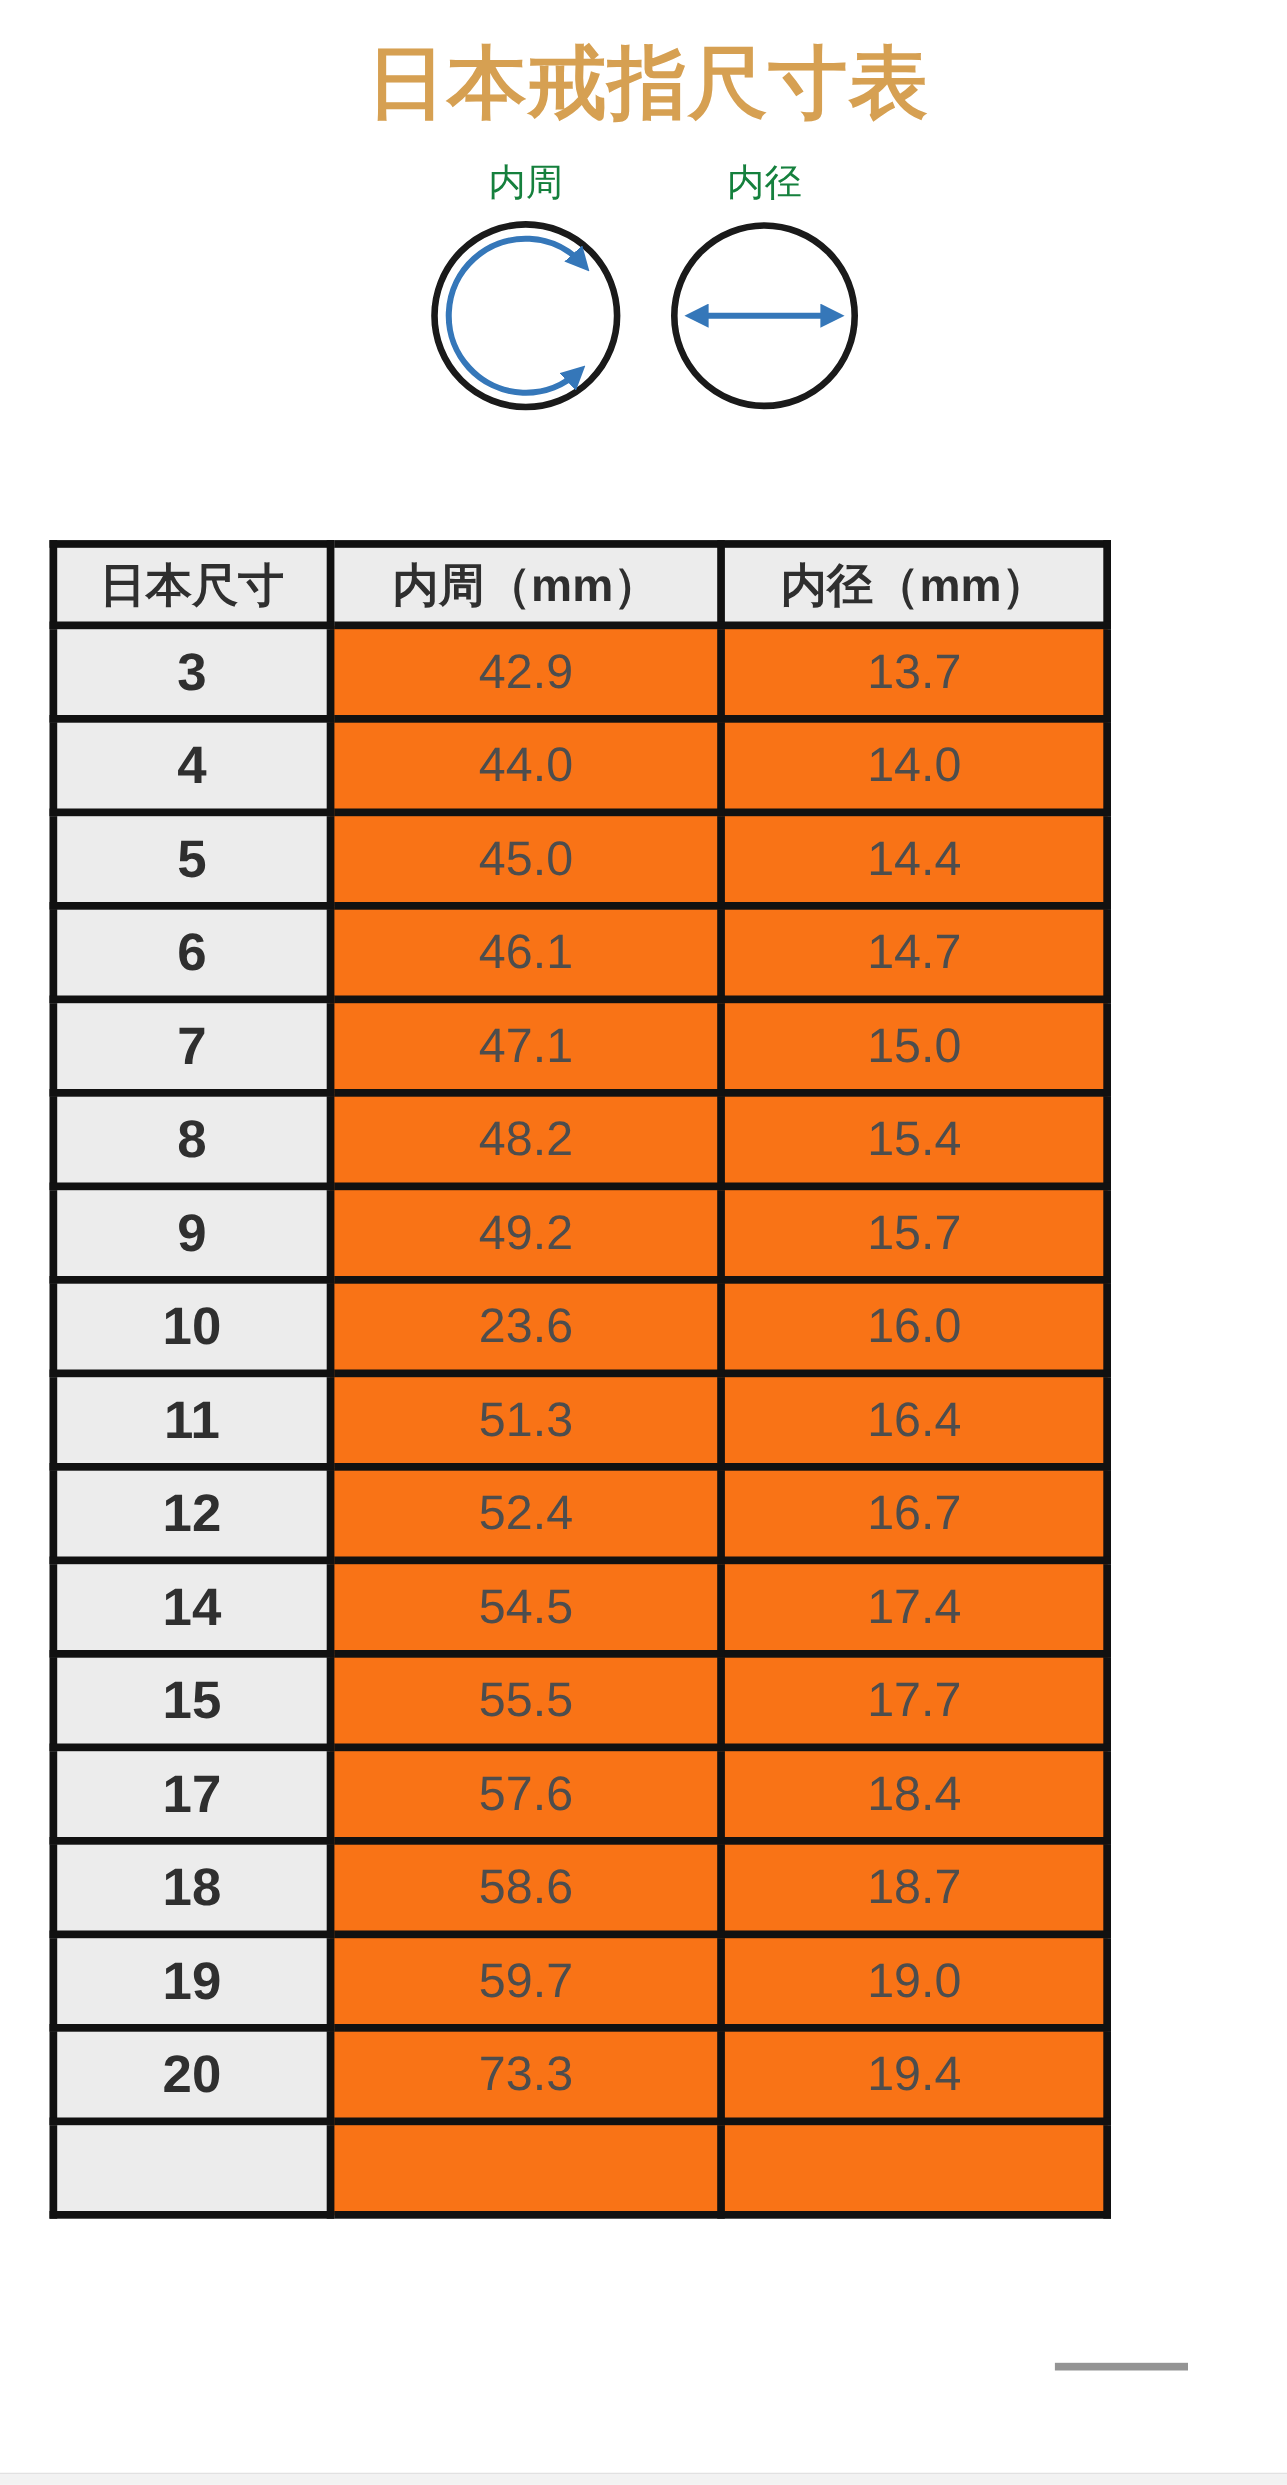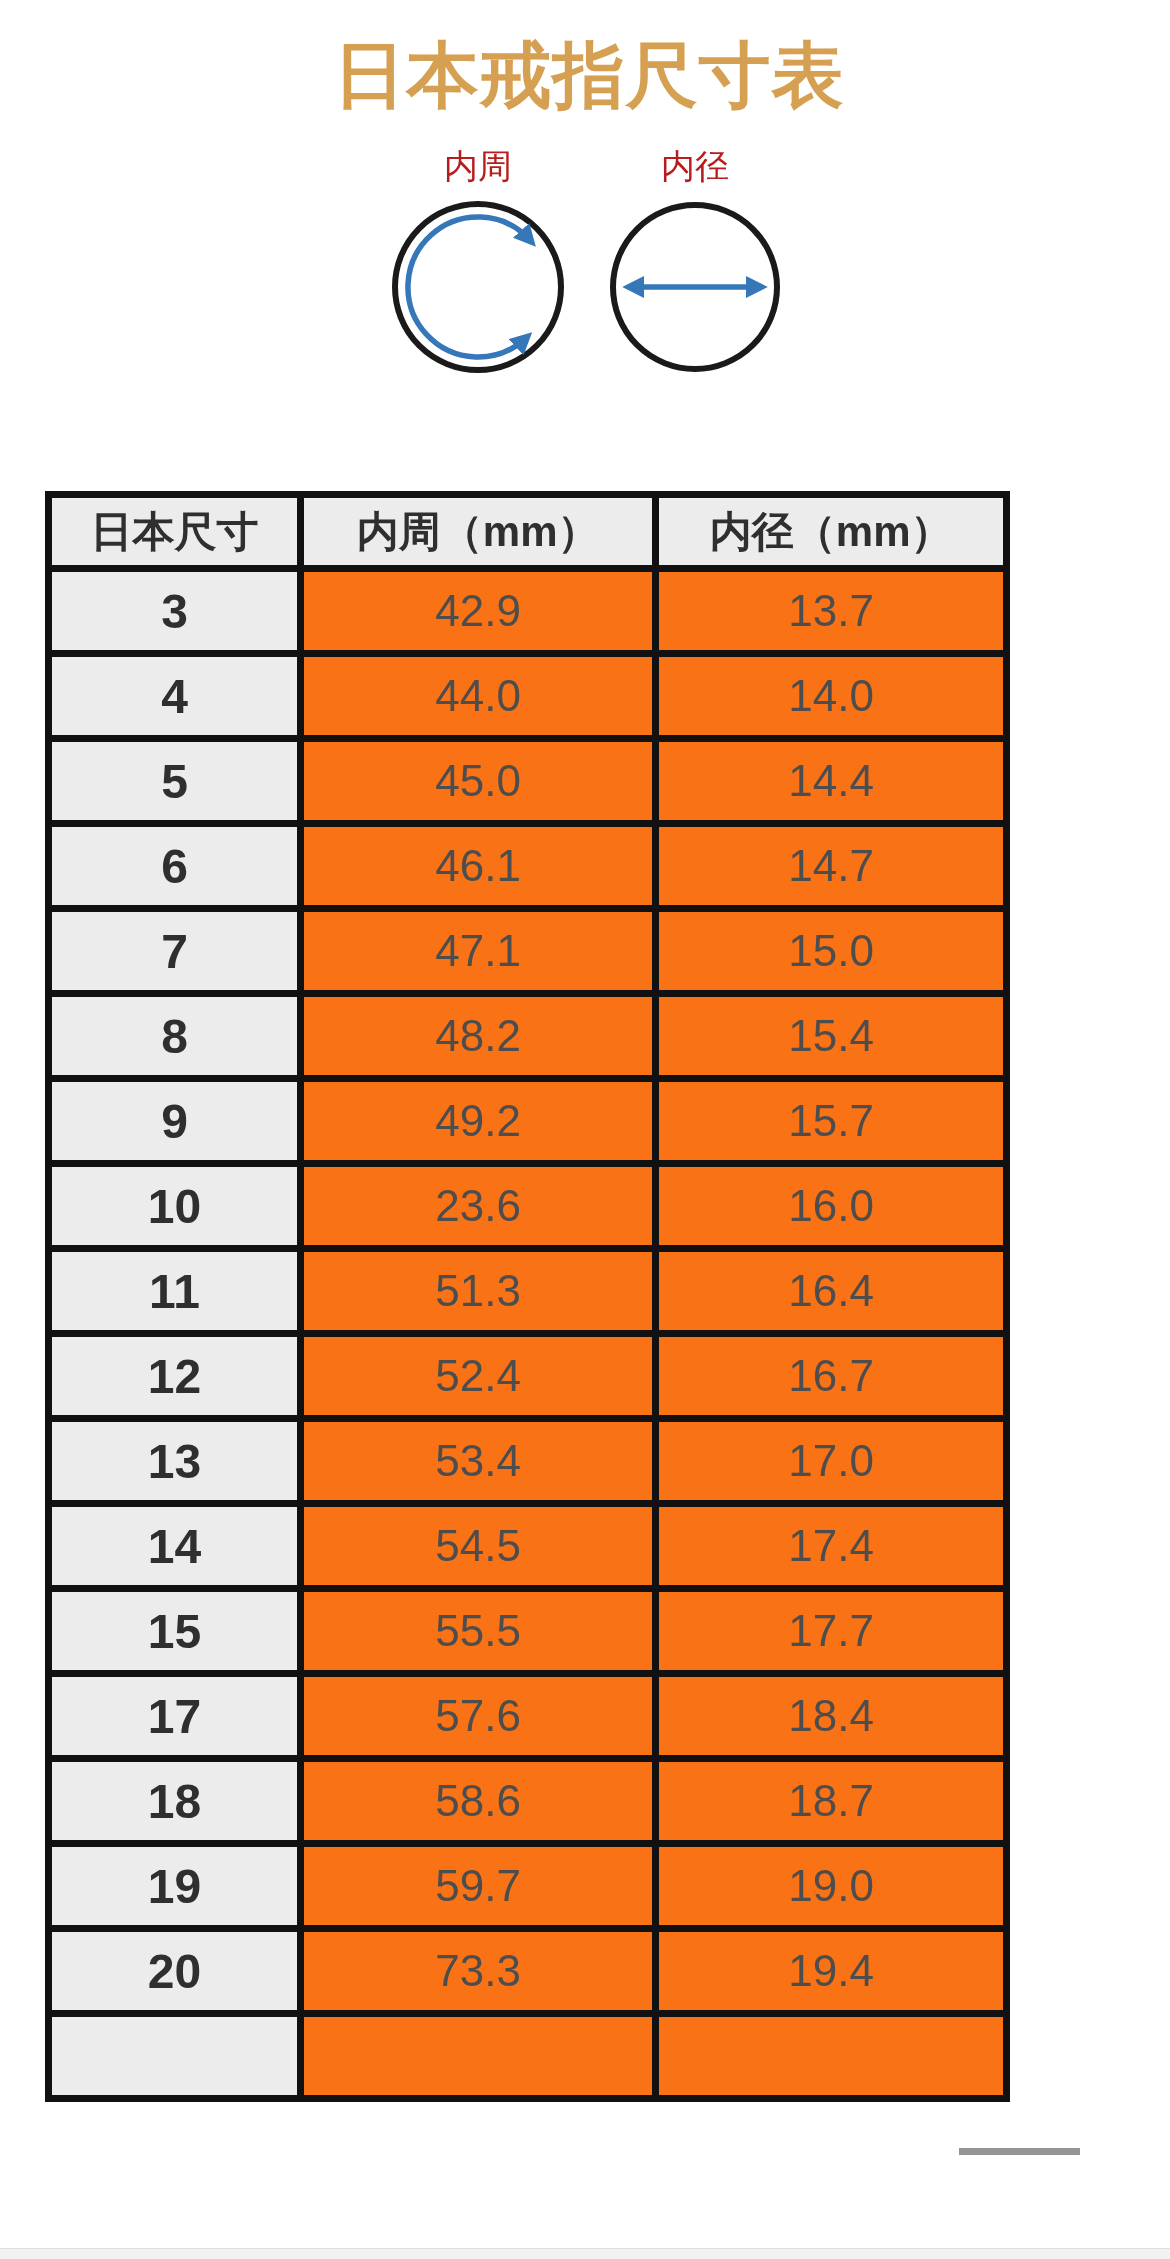--- a/index.html
+++ b/index.html
@@ -20,21 +20,21 @@
     font-family:"Liberation Sans","DejaVu Sans",sans-serif;
   }
   .title{
     position:absolute;top:24px;left:0;width:100%;margin:4px;
     text-align:center;font-size:72px;font-weight:bold;letter-spacing:1px;
     color:var(--title_gold);
   }
   .fig{position:absolute;top:146px;margin:0;text-align:center;}
   .fig-circumference{left:388px;width:180px;}
   .fig-diameter{left:607px;width:176px;}
-  .fig .lbl{display:block;font-size:34px;color:#b91c1c;margin:0 0 12px 0;line-height:40px;}
+  .fig .lbl{display:block;font-size:34px;color:#15803d;margin:0 0 12px 0;line-height:40px;}
   .fig svg{display:block;margin:0 auto;}
   .ring{fill:none;stroke:var(--ring_outline);stroke-width:6;}
   .arrowline{fill:none;stroke:var(--arrow_blue);stroke-width:5.5;}
   .arrowhead{fill:var(--arrow_blue);}
   .size-table{
     position:absolute;left:45px;top:491px;width:965px;
     border-collapse:collapse;table-layout:fixed;
   }
   .size-table col.c1{width:26.3%;}
   .size-table col.c2{width:37.1%;}
@@ -155,25 +155,20 @@
           <td class="size-col">11</td>
           <td>51.3</td>
           <td>16.4</td>
         </tr>
         <tr>
           <td class="size-col">12</td>
           <td>52.4</td>
           <td>16.7</td>
         </tr>
         <tr>
-          <td class="size-col">13</td>
-          <td>53.4</td>
-          <td>17.0</td>
-        </tr>
-        <tr>
           <td class="size-col">14</td>
           <td>54.5</td>
           <td>17.4</td>
         </tr>
         <tr>
           <td class="size-col">15</td>
           <td>55.5</td>
           <td>17.7</td>
         </tr>
         <tr>

